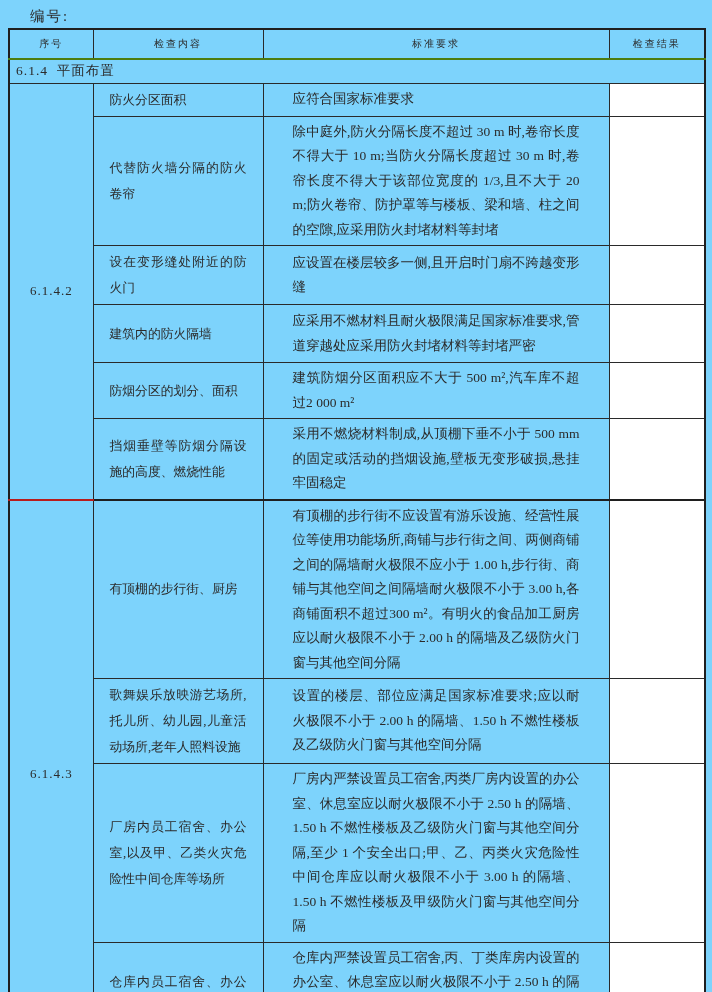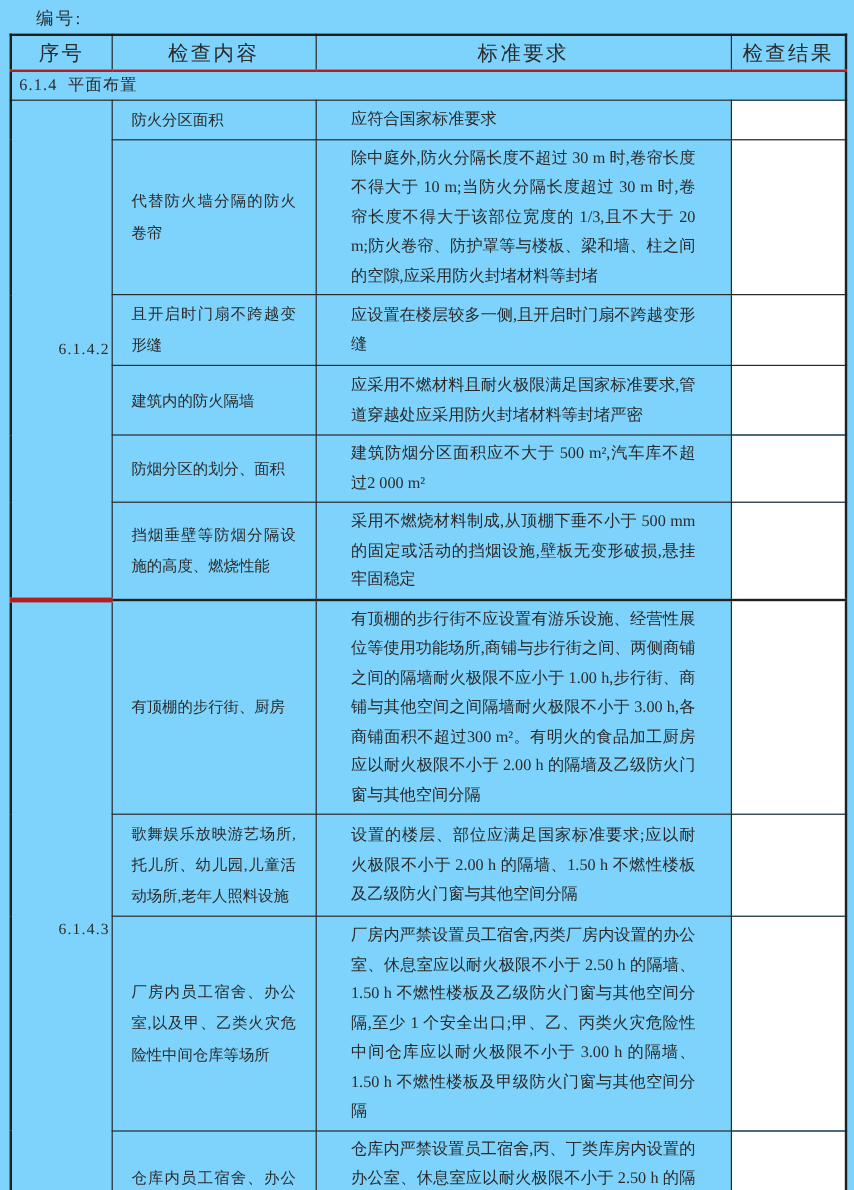--- a/index.html
+++ b/index.html
@@ -59,37 +59,37 @@
   col.c-content { width: 170px; }
   col.c-req { width: 346px; }
   col.c-result { width: 96px; }
 
   th, td {
     border: 1px solid #2a2a2a;
     vertical-align: middle;
     overflow: hidden;
   }
   thead th {
-    border-bottom: 2px solid #b91c1c;
+    border-bottom: 2px solid #4d7c0f;
     font-weight: normal;
-    font-size: 17px;
+    font-size: 10px;
     text-align: center;
     letter-spacing: 2px;
   }
   .section-td {
     font-size: 13.5px;
     padding: 0 16px 0 6px;
     letter-spacing: 1px;
     white-space: pre-wrap;
   }
   .code-td {
-    text-align: right;
+    text-align: center;
     font-size: 13px;
     letter-spacing: 1px;
-    border-bottom: 4px solid #b91c1c;
+    border-bottom: 2px solid #b91c1c;
   }
   .content-td {
     padding: 3px 16px;
     font-size: 12.8px;
     line-height: 26px;
     text-align: justify;
   }
   .req-td {
     padding: 3px 29px;
     font-size: 13.5px;
@@ -139,21 +139,21 @@
         <td class="content-td">防火分区面积</td>
         <td class="req-td">应符合国家标准要求</td>
         <td class="result-td"></td>
       </tr>
       <tr style="height:124px">
         <td class="content-td">代替防火墙分隔的防火卷帘</td>
         <td class="req-td">除中庭外,防火分隔长度不超过 30 m 时,卷帘长度不得大于 10 m;当防火分隔长度超过 30 m 时,卷帘长度不得大于该部位宽度的 1/3,且不大于 20 m;防火卷帘、防护罩等与楼板、梁和墙、柱之间的空隙,应采用防火封堵材料等封堵</td>
         <td class="result-td"></td>
       </tr>
       <tr style="height:58px">
-        <td class="content-td">且开启时门扇不跨越变形缝</td>
+        <td class="content-td">设在变形缝处附近的防火门</td>
         <td class="req-td">应设置在楼层较多一侧,且开启时门扇不跨越变形缝</td>
         <td class="result-td"></td>
       </tr>
       <tr style="height:58px">
         <td class="content-td">建筑内的防火隔墙</td>
         <td class="req-td">应采用不燃材料且耐火极限满足国家标准要求,管道穿越处应采用防火封堵材料等封堵严密</td>
         <td class="result-td"></td>
       </tr>
       <tr style="height:50px">
         <td class="content-td">防烟分区的划分、面积</td>

